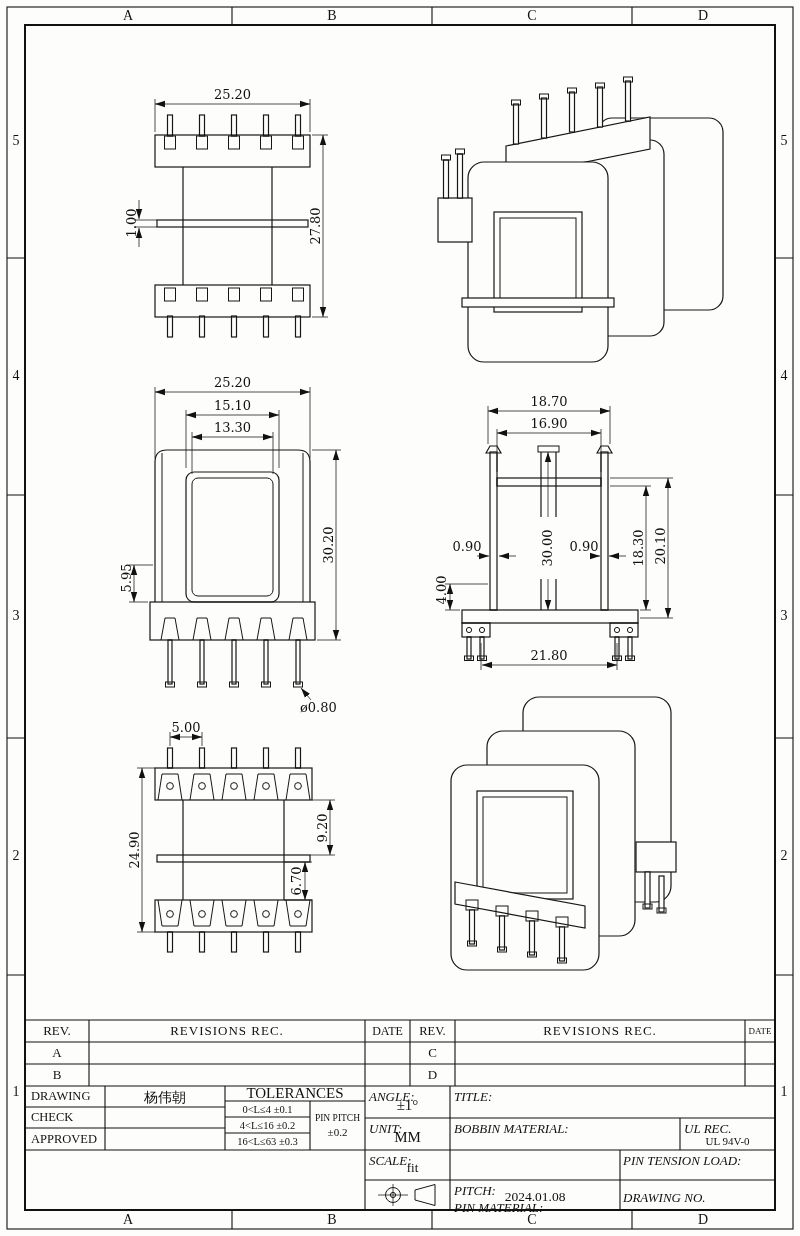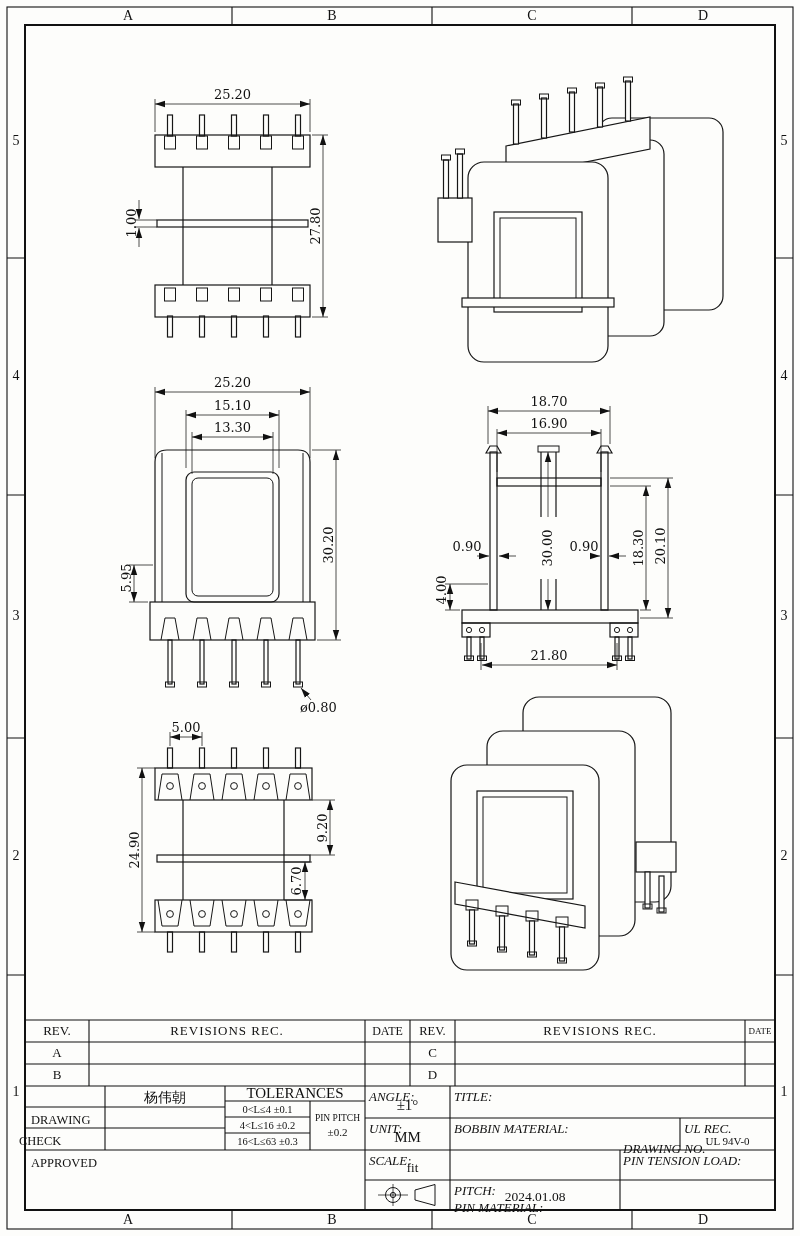--- a/index.html
+++ b/index.html
@@ -10,21 +10,21 @@
   .pl  { fill:none; stroke:#161616; stroke-width:1.2; }
   .pf  { fill:#fdfdfb; stroke:#161616; stroke-width:1.2; }
   .pfn { fill:none; stroke:#161616; stroke-width:1; }
   .dl  { fill:none; stroke:#222; stroke-width:0.8; }
   .fr1 { fill:none; stroke:#111; stroke-width:1.1; }
   .fr2 { fill:none; stroke:#111; stroke-width:2; }
   .dim { font:13px "DejaVu Serif",serif; fill:#111; }
   .zl  { position:absolute; transform:translate(-50%,-50%); font-size:14px; }
   .cell{ position:absolute; display:flex; align-items:center; justify-content:center;
          font-size:13px; white-space:nowrap; }
-  .cell.start { justify-content:flex-start; padding-left:6px;margin-top:24px; }
+  .cell.start { justify-content:flex-start; padding-left:6px; }
   .cell.col { flex-direction:column; gap:3px; }
   .lbl { position:absolute; font-size:13px; white-space:nowrap;font-style:italic; }
 </style>
 </head>
 <body>
 
 <div class="sheet">
 
 <svg width="800" height="1236" viewBox="0 0 800 1236">
   <defs>
@@ -283,21 +283,21 @@
 <div class="cell" style="left:365px;top:1020px;width:45px;height:22px;font-size:12px">DATE</div>
 <div class="cell" style="left:410px;top:1020px;width:45px;height:22px;font-size:12.5px">REV.</div>
 <div class="cell" style="left:455px;top:1020px;width:290px;height:22px;letter-spacing:1px">REVISIONS REC.</div>
 <div class="cell" style="left:745px;top:1020px;width:30px;height:22px;font-size:9px">DATE</div>
 <div class="cell" style="left:25px;top:1042px;width:64px;height:22px">A</div>
 <div class="cell" style="left:25px;top:1064px;width:64px;height:22px">B</div>
 <div class="cell" style="left:410px;top:1042px;width:45px;height:22px">C</div>
 <div class="cell" style="left:410px;top:1064px;width:45px;height:22px">D</div>
 <div class="cell start" style="left:25px;top:1086px;width:80px;height:21px;font-size:12.5px">DRAWING</div>
 <div class="cell" style="left:105px;top:1086px;width:120px;height:23px;font-size:14px">杨伟朝</div>
-<div class="cell start" style="left:13px;top:1107px;width:64px;height:21px;font-size:12.5px">CHECK</div>
+<div class="cell start" style="left:25px;top:1107px;width:64px;height:21px;font-size:12.5px">CHECK</div>
 <div class="cell start" style="left:25px;top:1128px;width:68px;height:22px;font-size:12.5px">APPROVED</div>
 <div class="cell" style="left:225px;top:1086px;width:140px;height:15px;font-size:15px">TOLERANCES</div>
 <div class="cell" style="left:225px;top:1101px;width:85px;height:16px;font-size:10.5px">0&lt;L≤4  ±0.1</div>
 <div class="cell" style="left:225px;top:1117px;width:85px;height:16px;font-size:10.5px">4&lt;L≤16 ±0.2</div>
 <div class="cell" style="left:225px;top:1133px;width:85px;height:17px;font-size:10.5px">16&lt;L≤63 ±0.3</div>
 <div class="cell col" style="left:310px;top:1101px;width:55px;height:49px">
   <span style="font-size:9.5px">PIN PITCH</span>
   <span style="font-size:11px">±0.2</span>
 </div>
 <div class="lbl" style="left:369px;top:1089px">ANGLE:</div>
@@ -307,15 +307,15 @@
 <div class="lbl" style="left:369px;top:1153px">SCALE:</div>
 <div class="cell" style="left:375px;top:1158px;width:75px;height:20px;font-size:13px">fit</div>
 <div class="lbl" style="left:454px;top:1089px">TITLE:</div>
 <div class="lbl" style="left:454px;top:1121px">BOBBIN MATERIAL:</div>
 <div class="lbl" style="left:684px;top:1121px">UL REC.</div>
 <div class="cell" style="left:680px;top:1133px;width:95px;height:15px;font-size:11px">UL 94V-0</div>
 <div class="lbl" style="left:454px;top:1200px">PIN MATERIAL:</div>
 <div class="lbl" style="left:623px;top:1153px">PIN TENSION LOAD:</div>
 <div class="lbl" style="left:454px;top:1183px">PITCH:</div>
 <div class="cell" style="left:455px;top:1186px;width:160px;height:21px;font-size:13.5px">2024.01.08</div>
-<div class="lbl" style="left:623px;top:1141px">DRAWING NO.</div>
+<div class="lbl" style="left:623px;top:1190px">DRAWING NO.</div>
 
 </div>
 
 </body></html>

